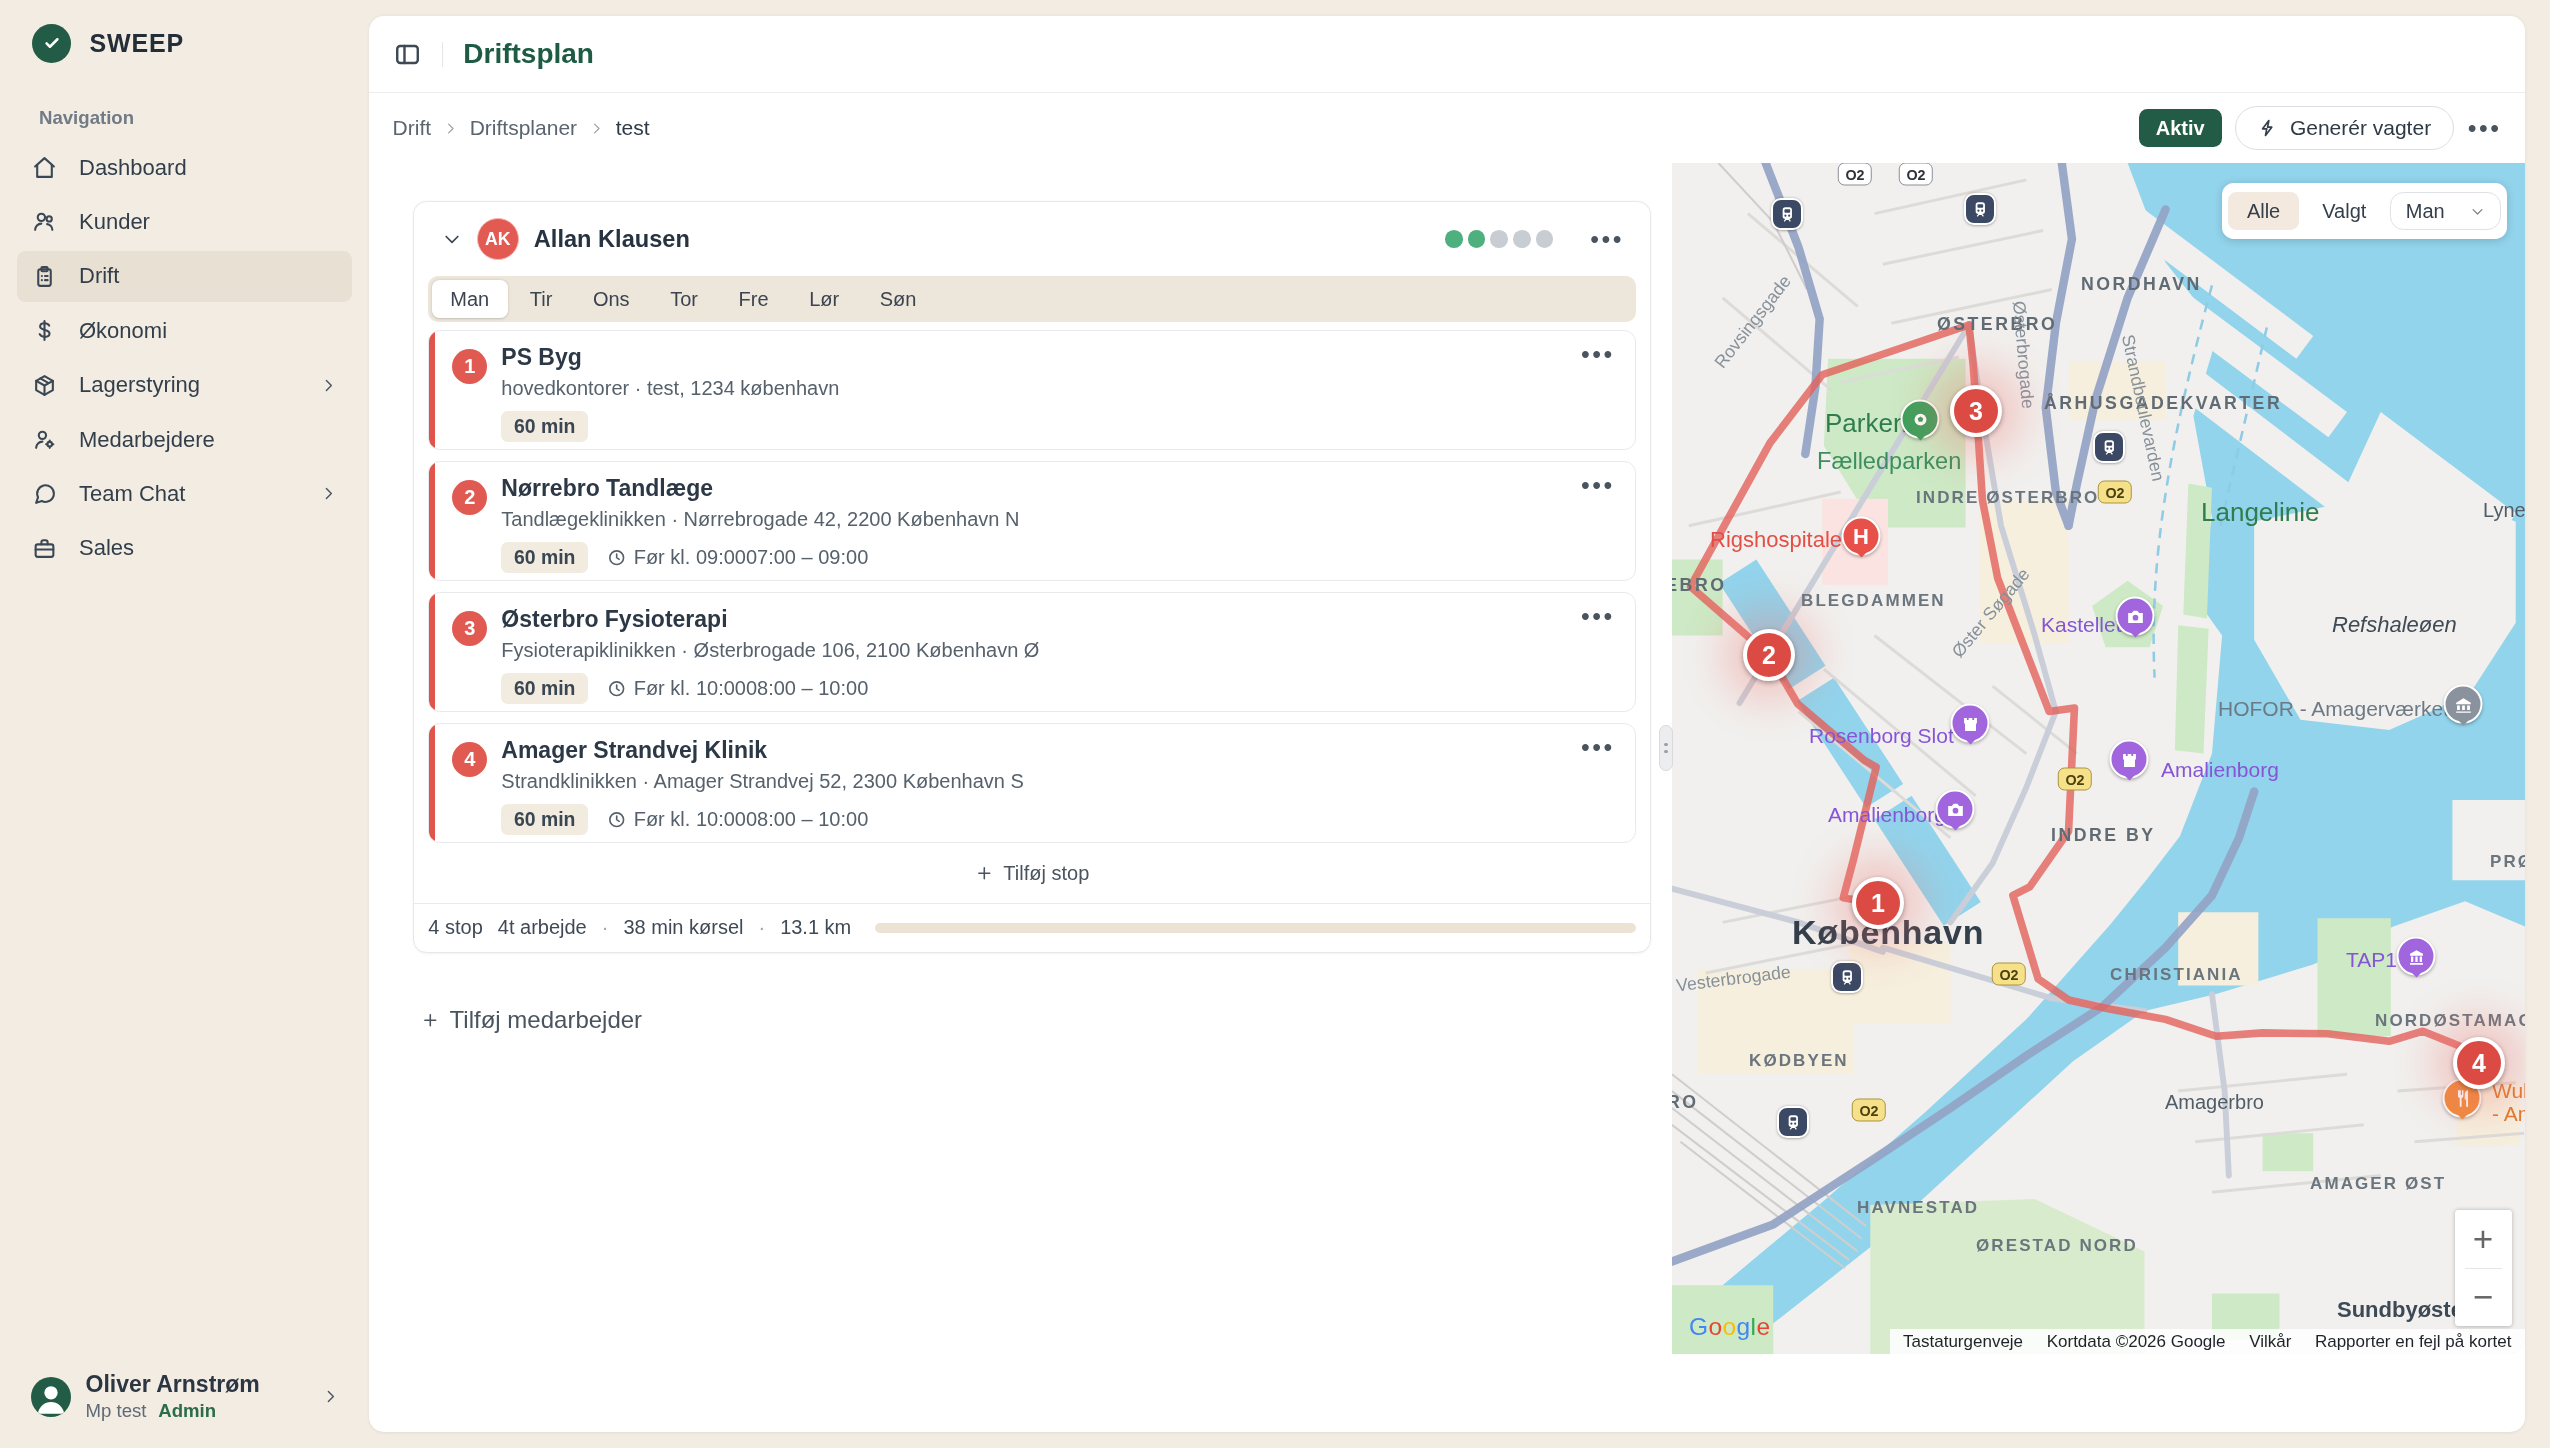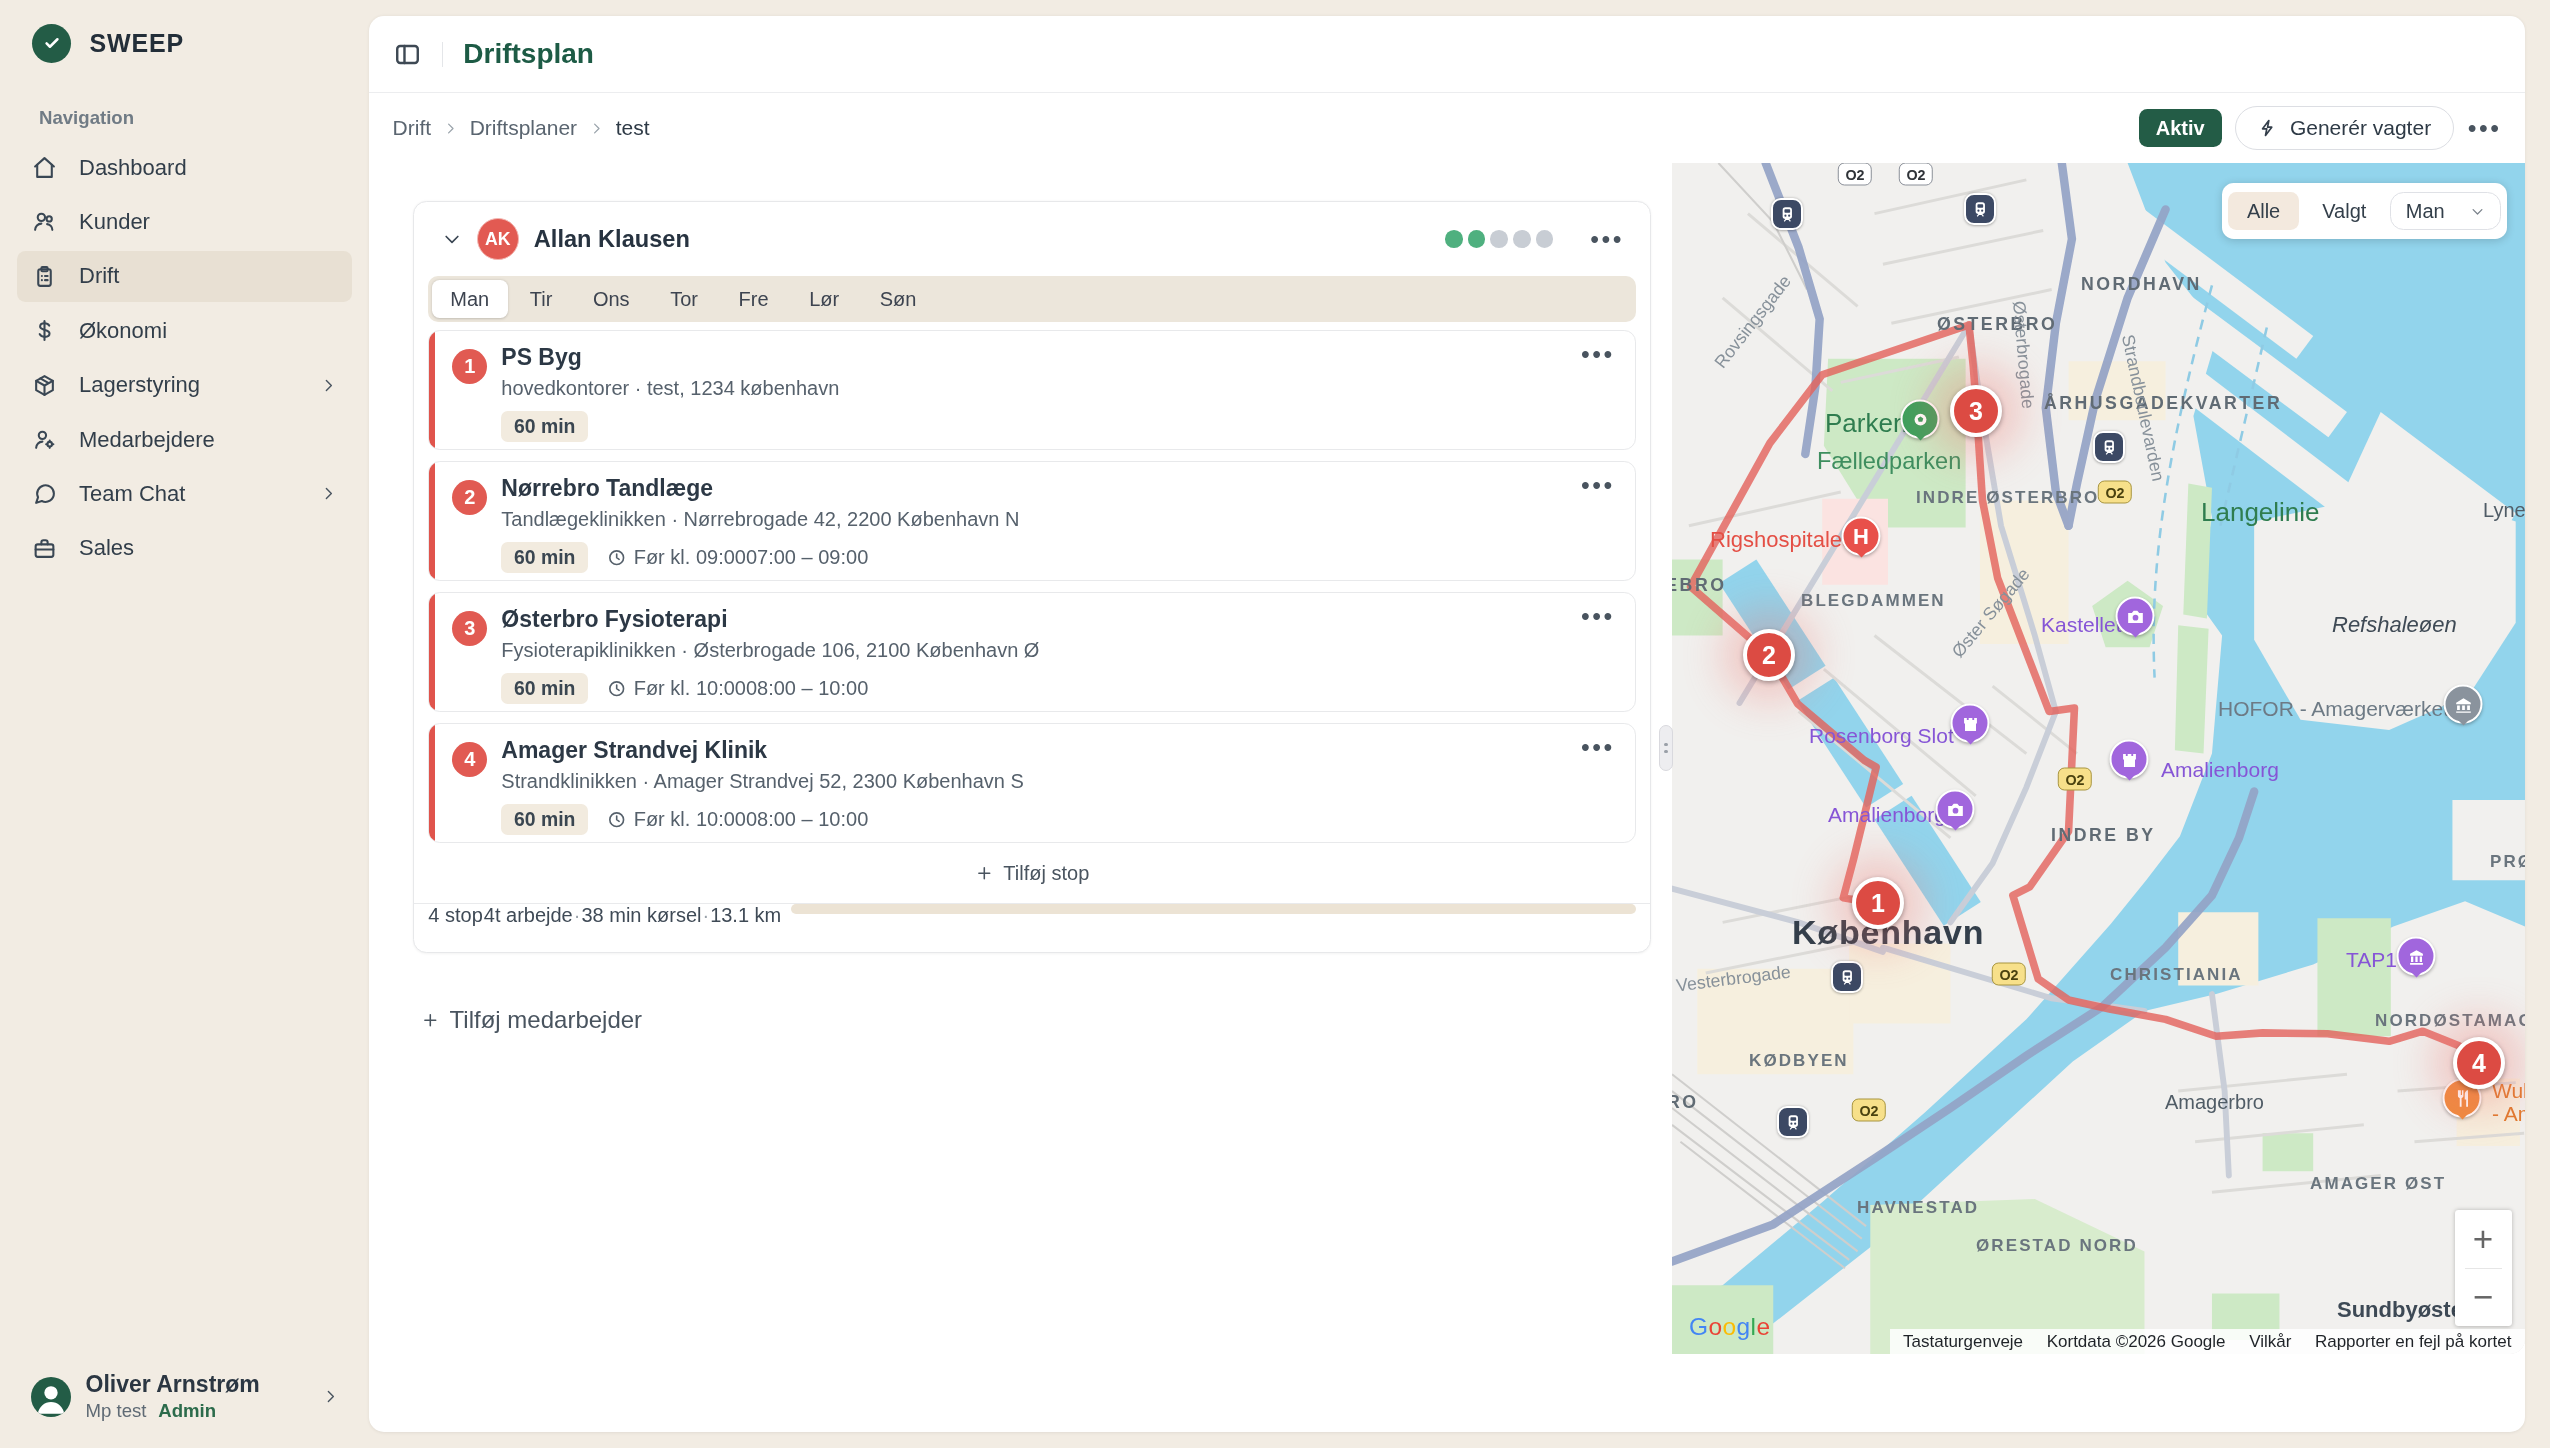--- a/index.html
+++ b/index.html
@@ -63,21 +63,21 @@
   .stop-body{position:absolute;left:72px;top:13.5px;right:76px}
   .stop-title{font-size:23px;font-weight:600;color:#2c3845}
   .stop-sub{font-size:20px;color:#56616c;margin-top:5.9px}
   .stop-meta{display:flex;align-items:center;gap:18.6px;margin-top:11px}
   .badge60{background:#f2ebdf;color:#3a4651;font-size:19.4px;font-weight:700;padding:4.2px 12.7px;border-radius:6.7px}
   .stop-time{display:flex;align-items:center;gap:7.6px;font-size:20px;color:#55606b}
   .stop-time .clk{width:19.4px;height:19.4px;color:#55606b}
   .stop-more{position:absolute;right:20px;top:11.8px}
   .add-stop{height:39px;display:flex;align-items:center;justify-content:center;gap:10px;font-size:20px;font-weight:500;color:#49545f;cursor:pointer;margin-top:3.4px}
   .plus{width:18.6px;height:18.6px;color:#49545f}
-  .emp-foot{border-top:0.8px solid #e9eaec;margin:10px -14.3px 0;padding:0 14.3px;height:49px;display:flex;align-items:flex-start;gap:1px;font-size:20px;color:#3f4a56}
+  .emp-foot{border-top:0.8px solid #e9eaec;margin:10px -14.3px 0;padding:0 14.3px;height:49px;display:flex;align-items:center;gap:15px;font-size:20px;color:#3f4a56}
   .emp-foot .mid{color:#9aa2aa}
   .pbar{flex:1;height:10px;border-radius:5px;background:#ece3d4;margin-left:8.4px;overflow:hidden}
   .pfill{height:100%;background:#4fae7d;border-radius:5px}
   .add-emp{position:absolute;left:52px;top:843px;display:flex;align-items:center;gap:10px;font-size:24px;font-weight:500;color:#49545f;cursor:pointer}
 
   .split-handle{position:absolute;left:1290px;top:562px;width:14.3px;height:46px;border-radius:7.6px;background:#ededf0;border:0.8px solid #d9d9de;z-index:8;display:flex;flex-direction:column;align-items:center;justify-content:center;gap:4.2px;cursor:col-resize}
   .split-handle i{width:3.4px;height:3.4px;border-radius:50%;background:#9aa0a8}
 
   
   .map{position:absolute;left:1303px;top:0;width:853px;height:1191px;overflow:hidden;border-bottom-right-radius:15px;background:#f1f0ee;cursor:grab}

